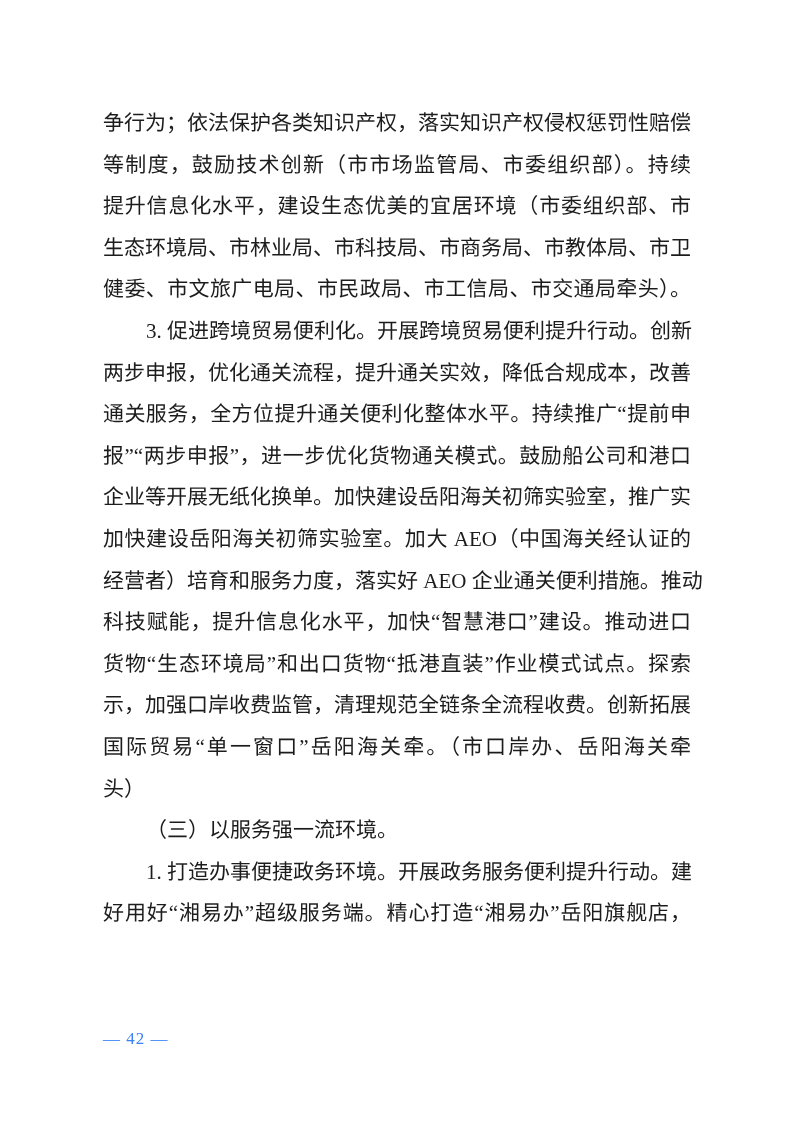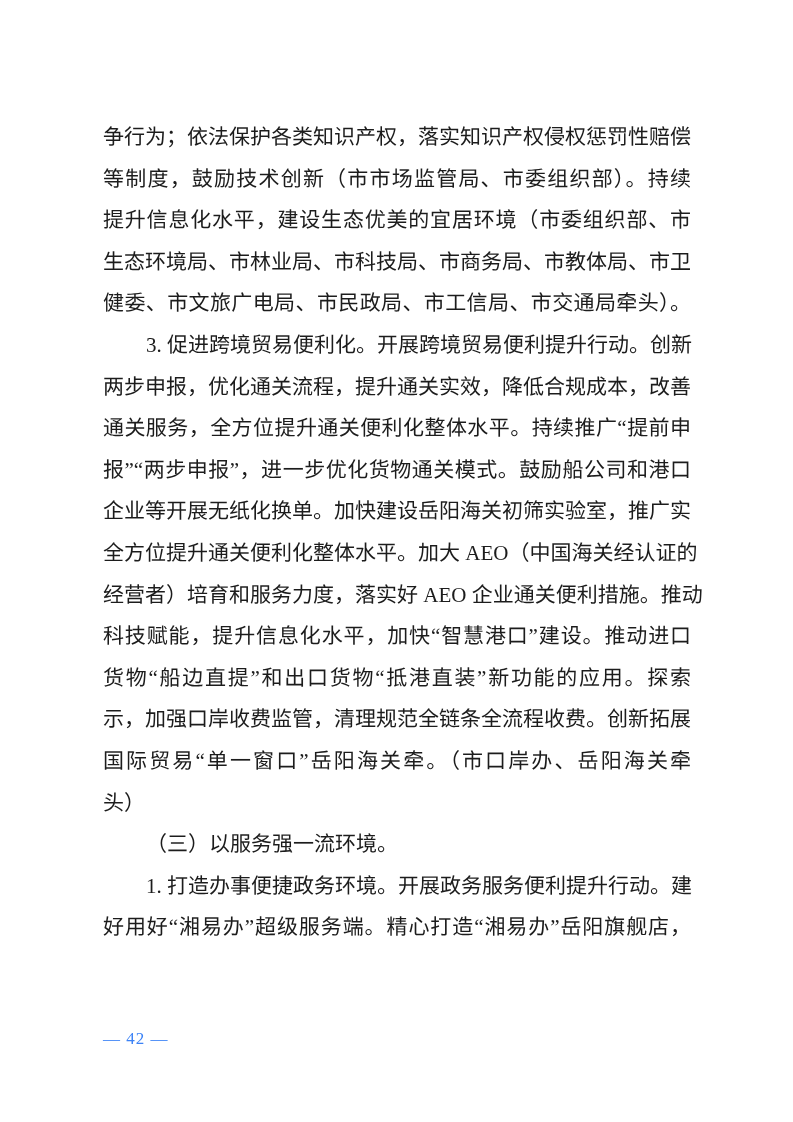--- a/index.html
+++ b/index.html
@@ -15,21 +15,21 @@
   .page {
     position: relative;
     width: 793px;
     height: 1122px;
     background: #ffffff;
   }
 
   .text-block {
     position: absolute;
     left: 103px;
-    top: 117px;
+    top: 103px;
     width: 588px;
   }
 
   .line {
     height: 41.6px;
     line-height: 41.6px;
     font-size: 21px;
     color: #1c1c1c;
     white-space: nowrap;
     text-align: justify;
@@ -68,24 +68,24 @@
     <div class="line">争行为；依法保护各类知识产权，落实知识产权侵权惩罚性赔偿</div>
     <div class="line">等制度，鼓励技术创新（市市场监管局、市委组织部）。持续</div>
     <div class="line">提升信息化水平，建设生态优美的宜居环境（市委组织部、市</div>
     <div class="line">生态环境局、市林业局、市科技局、市商务局、市教体局、市卫</div>
     <div class="line">健委、市文旅广电局、市民政局、市工信局、市交通局牵头）。</div>
     <div class="line indent">3. 促进跨境贸易便利化。开展跨境贸易便利提升行动。创新</div>
     <div class="line">两步申报，优化通关流程，提升通关实效，降低合规成本，改善</div>
     <div class="line">通关服务，全方位提升通关便利化整体水平。持续推广“提前申</div>
     <div class="line">报”“两步申报”，进一步优化货物通关模式。鼓励船公司和港口</div>
     <div class="line">企业等开展无纸化换单。加快建设岳阳海关初筛实验室，推广实</div>
-    <div class="line">全方位提升通关便利化整体水平。加大 AEO（中国海关经认证的</div>
+    <div class="line">加快建设岳阳海关初筛实验室。加大 AEO（中国海关经认证的</div>
     <div class="line">经营者）培育和服务力度，落实好 AEO 企业通关便利措施。推动</div>
     <div class="line">科技赋能，提升信息化水平，加快“智慧港口”建设。推动进口</div>
-    <div class="line">货物“船边直提”和出口货物“抵港直装”新功能的应用。探索</div>
+    <div class="line">货物“生态环境局”和出口货物“抵港直装”作业模式试点。探索</div>
     <div class="line">示，加强口岸收费监管，清理规范全链条全流程收费。创新拓展</div>
     <div class="line">国际贸易“单一窗口”岳阳海关牵。（市口岸办、岳阳海关牵</div>
     <div class="line para-end">头）</div>
     <div class="line para-end indent">（三）以服务强一流环境。</div>
     <div class="line indent">1. 打造办事便捷政务环境。开展政务服务便利提升行动。建</div>
     <div class="line">好用好“湘易办”超级服务端。精心打造“湘易办”岳阳旗舰店，</div>
   </main>
 
   <footer class="page-footer">
     <span>— 42 —</span>

